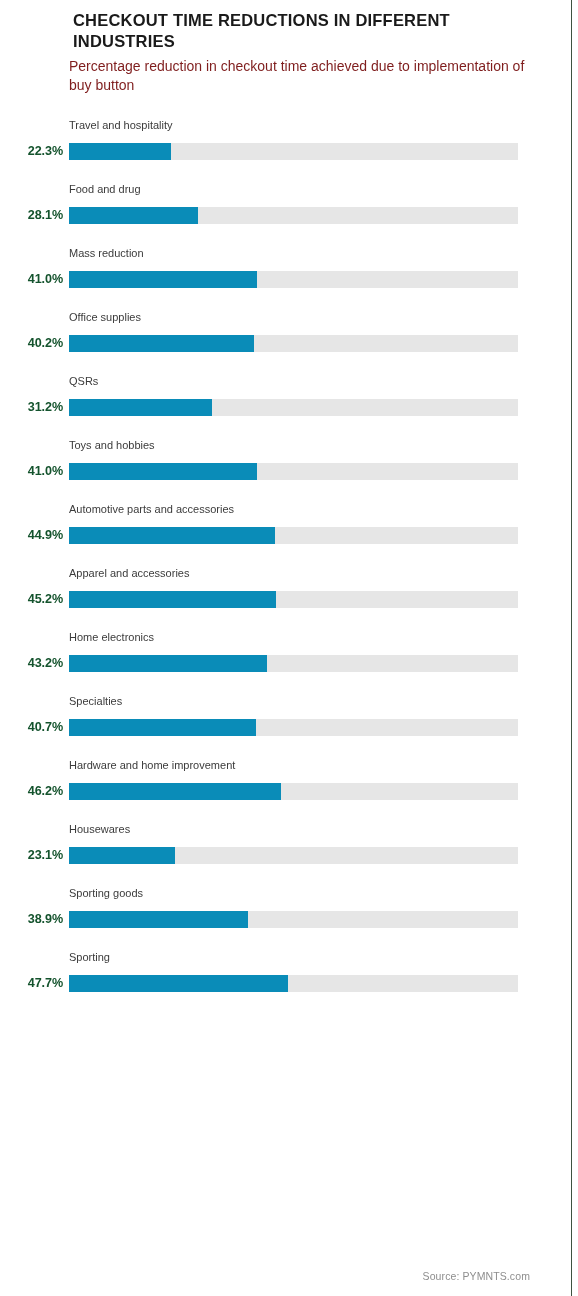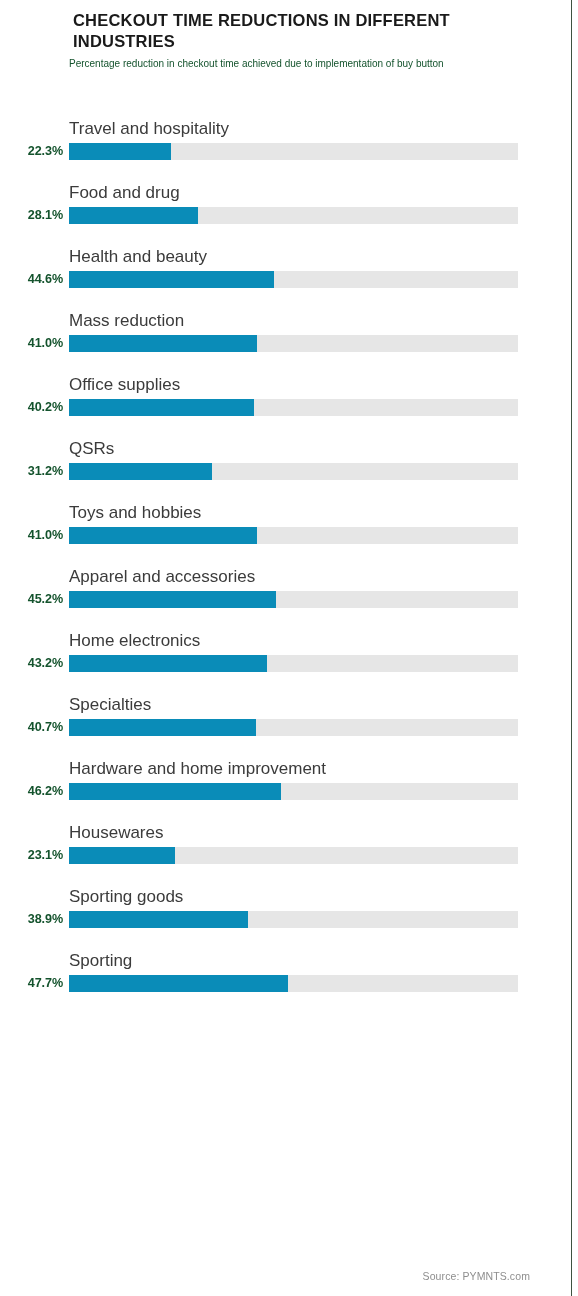--- a/index.html
+++ b/index.html
@@ -41,45 +41,45 @@
   #chart-title {
     font-size: 16.5px;
     font-weight: bold;
     letter-spacing: 0.2px;
     line-height: 1.28;
     color: #1a1a1a;
     text-transform: uppercase;
     margin: 4px;
   }
   #chart-subtitle {
-    font-size: 10px;
+    font-size: 14px;
     font-weight: normal;
     line-height: 1.33;
-    color: #14532d;
+    color: #7f1d1d;
     margin: 5px 0 12px 0;
   }
 
   
   #plot {
     position: absolute;
     left: 0;
     top: 118px;
     width: 578px;
   }
 
   .row {
     position: relative;
     height: 64px;
   }
 
   .row-label {
     position: absolute;
     left: 69px;
     top: 2px;
-    font-size: 17px;
+    font-size: 11px;
     color: #3b3b3b;
     white-space: nowrap;
     line-height: 1;
   }
 
   .row-value {
     position: absolute;
     left: 0;
     width: 63px;
     top: 25px;
@@ -142,27 +142,20 @@
         </div>
       </div>
       <div class="row">
         <div class="row-label">Food and drug</div>
         <div class="row-value">28.1%</div>
         <div class="track" style="background: rgb(230, 230, 230);">
           <div class="fill" style="width: 128.979px; background: rgb(10, 140, 184);"></div>
         </div>
       </div>
       <div class="row">
-        <div class="row-label">Health and beauty</div>
-        <div class="row-value">44.6%</div>
-        <div class="track" style="background: rgb(230, 230, 230);">
-          <div class="fill" style="width: 204.714px; background: rgb(10, 140, 184);"></div>
-        </div>
-      </div>
-      <div class="row">
         <div class="row-label">Mass reduction</div>
         <div class="row-value">41.0%</div>
         <div class="track" style="background: rgb(230, 230, 230);">
           <div class="fill" style="width: 188.19px; background: rgb(10, 140, 184);"></div>
         </div>
       </div>
       <div class="row">
         <div class="row-label">Office supplies</div>
         <div class="row-value">40.2%</div>
         <div class="track" style="background: rgb(230, 230, 230);">
@@ -177,20 +170,27 @@
         </div>
       </div>
       <div class="row">
         <div class="row-label">Toys and hobbies</div>
         <div class="row-value">41.0%</div>
         <div class="track" style="background: rgb(230, 230, 230);">
           <div class="fill" style="width: 188.19px; background: rgb(10, 140, 184);"></div>
         </div>
       </div>
       <div class="row">
+        <div class="row-label">Automotive parts and accessories</div>
+        <div class="row-value">44.9%</div>
+        <div class="track" style="background: rgb(230, 230, 230);">
+          <div class="fill" style="width: 206.091px; background: rgb(10, 140, 184);"></div>
+        </div>
+      </div>
+      <div class="row">
         <div class="row-label">Apparel and accessories</div>
         <div class="row-value">45.2%</div>
         <div class="track" style="background: rgb(230, 230, 230);">
           <div class="fill" style="width: 207.468px; background: rgb(10, 140, 184);"></div>
         </div>
       </div>
       <div class="row">
         <div class="row-label">Home electronics</div>
         <div class="row-value">43.2%</div>
         <div class="track" style="background: rgb(230, 230, 230);">

